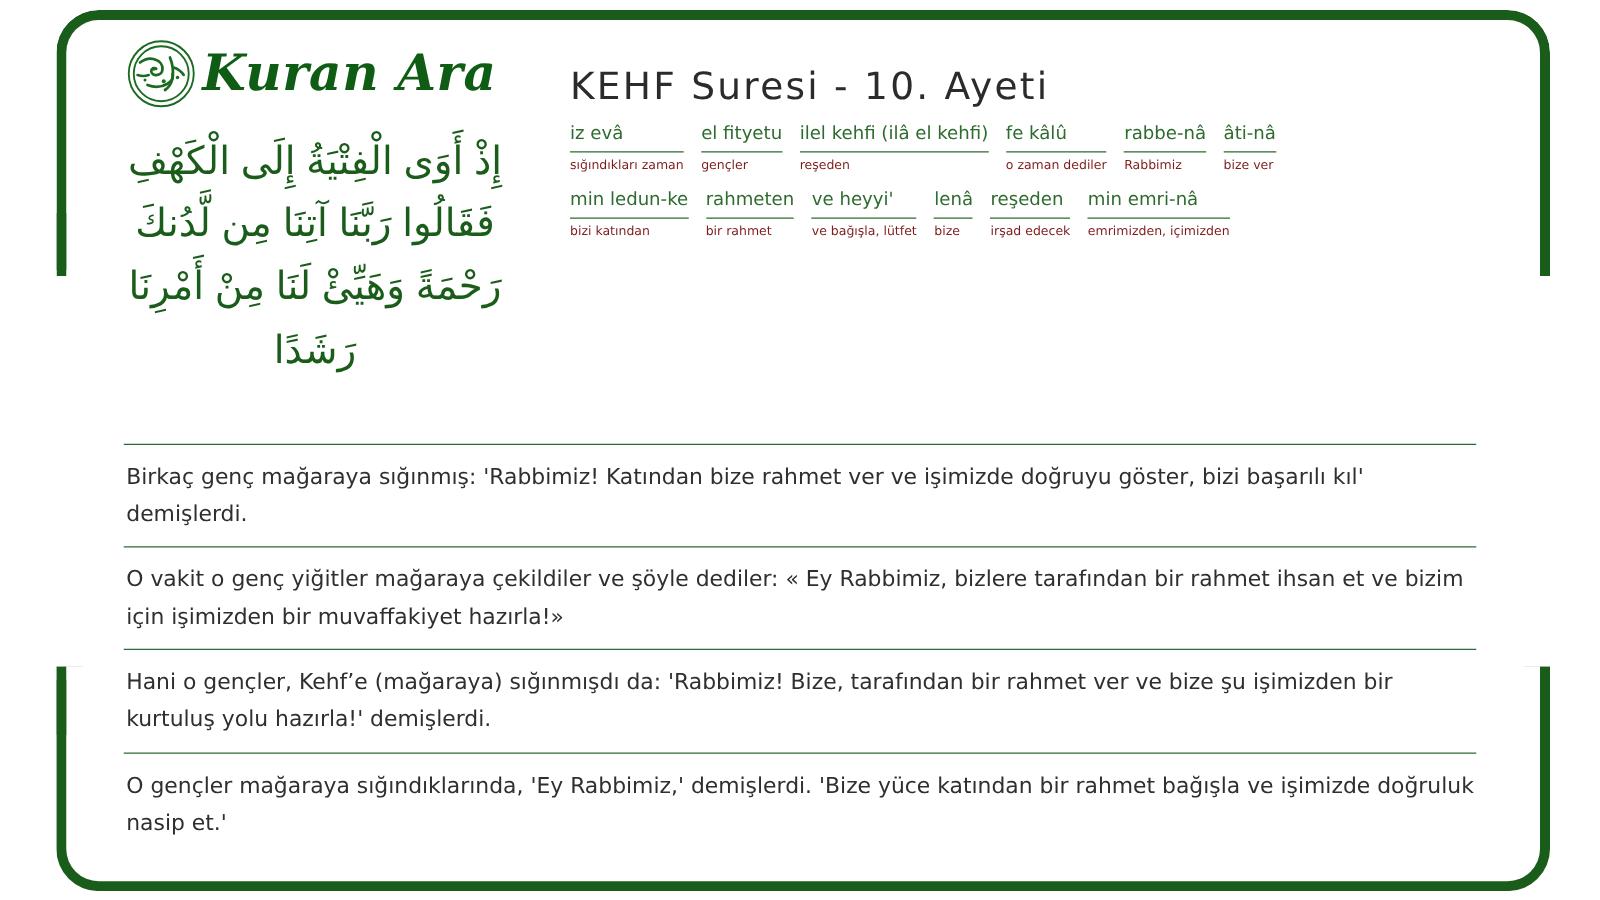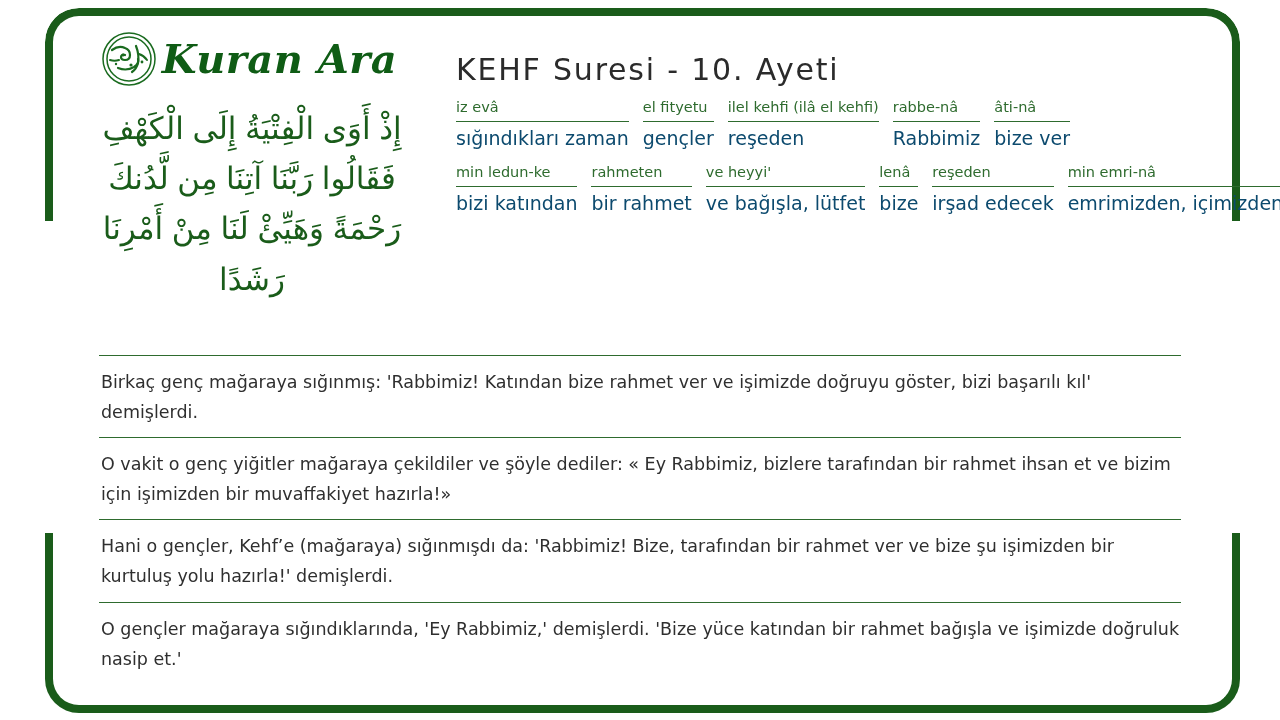--- a/index.html
+++ b/index.html
@@ -145,22 +145,22 @@
   }
   .wbw-ar {
     font-size: 14.5px;
     color: #2e6b2e;
     white-space: nowrap;
     padding-bottom: 3px;
     border-bottom: 1.6px solid #2e6b2e;
     line-height: 1.35;
   }
   .wbw-tr {
-    font-size: 19px;
-    color: #0c4a6e;
+    font-size: 10px;
+    color: #7f1d1d;
     white-space: nowrap;
     padding-top: 4px;
     line-height: 1.35;
   }
 
   
   .translations {
     position: absolute;
     left: 99px;
     top: 355px;
@@ -223,20 +223,24 @@
       </div>
       <div class="wbw-cell">
         <div class="wbw-ar">el fityetu</div>
         <div class="wbw-tr">gençler</div>
       </div>
       <div class="wbw-cell">
         <div class="wbw-ar">ilel kehfi (ilâ el kehfi)</div>
         <div class="wbw-tr">reşeden</div>
       </div>
       <div class="wbw-cell">
+        <div class="wbw-ar">fe kâlû</div>
+        <div class="wbw-tr">o zaman dediler</div>
+      </div>
+      <div class="wbw-cell">
         <div class="wbw-ar">rabbe-nâ</div>
         <div class="wbw-tr">Rabbimiz</div>
       </div>
       <div class="wbw-cell">
         <div class="wbw-ar">âti-nâ</div>
         <div class="wbw-tr">bize ver</div>
       </div>
     </div>
 
     <div class="wbw-row">

